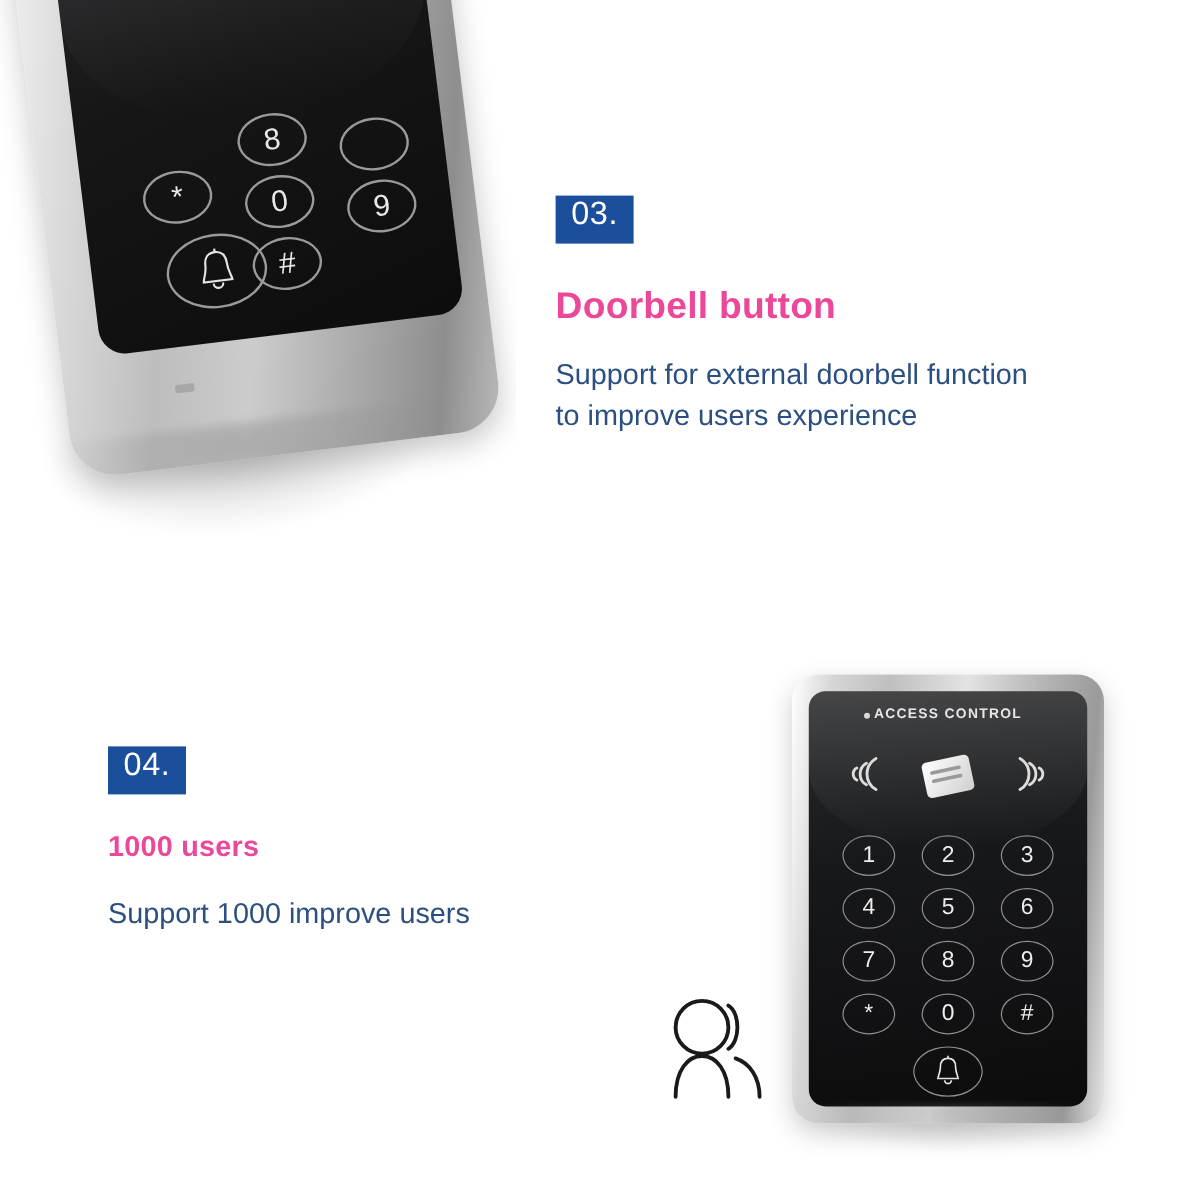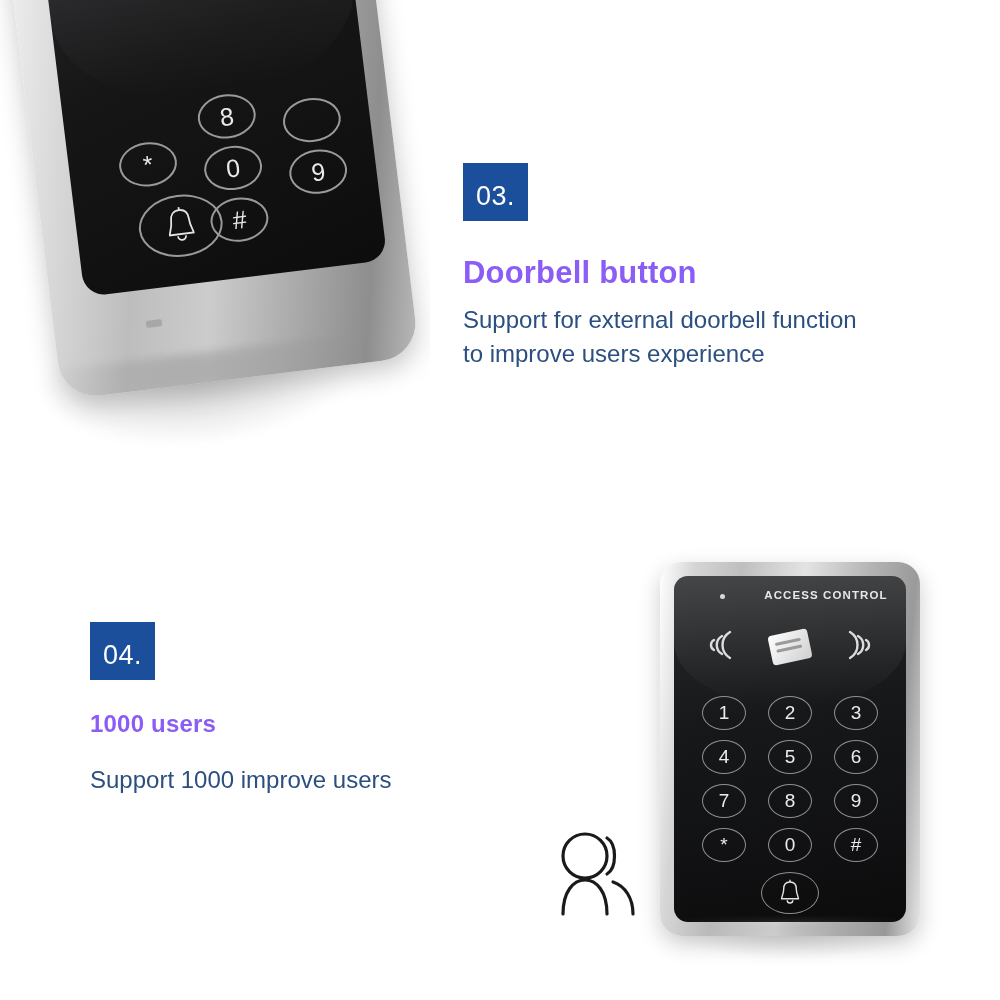--- a/index.html
+++ b/index.html
@@ -12,41 +12,41 @@
   }
   .page { position: relative; width: 1000px; height: 1000px; background: #fff; }
 
   
   .num-badge {
     display: inline-block;
     background: #1b4f9c;
     color: #ffffff;
     font-size: 27px;
     line-height: 1;
-    padding: 20px 13px 11px 13px;
+    padding: 2px 13px 11px 13px;
     letter-spacing: 0.5px;
     font-family: "Liberation Sans", sans-serif;
   }
   .headline {
-    color: #8b5cf6;
+    color: #ec4899;
     font-size: 31px;
     font-weight: bold;
     letter-spacing: 0.2px;
   }
   .body-text {
     color: #2b4f80;
     font-size: 24px;
     line-height: 34px;
     font-weight: 300;
   }
 
   
   .block03 { position: absolute; left: 463px; top: 163px; width: 520px; }
   .block03 .headline { margin-top: 34px; }
-  .block03 .body-text { margin-top: 12px; }
+  .block03 .body-text { margin-top: 23px; }
 
   
   .block04 { position: absolute; left: 70px; top: 622px; width: 450px; margin-left: 20px; }
   .block04 .headline { margin-top: 30px; font-size: 24px;}
   .block04 .body-text { margin-top: 25px; }
 
   
   .photo-top {
     position: absolute; left: 0; top: 0; width: 430px; height: 470px;
     overflow: hidden;
@@ -116,21 +116,21 @@
     background: linear-gradient(170deg,#2a2b2d 0%, #17181a 40%, #0c0c0d 100%);
   }
   .dev-panel-gloss {
     position: absolute; left: 0; top: 0; width: 100%; height: 38%;
     border-radius: 14px 14px 50% 50%;
     background: linear-gradient(180deg, rgba(255,255,255,0.13), rgba(255,255,255,0));
   }
   .brand {
     position: absolute; left: 0; top: 13px; width: 100%;
     text-align: center;
-    color: #e7e7e7; font-size: 11.5px; font-weight: bold; letter-spacing: 1.1px; margin-left: 36px;
+    color: #e7e7e7; font-size: 11.5px; font-weight: bold; letter-spacing: 1.1px;
   }
   .brand-dot {
     position: absolute; left: 46px; top: 18px; width: 5px; height: 5px;
     border-radius: 50%; background: #d9d9d9;
   }
   .card-icon {
     position: absolute; left: 50%; top: 56px; transform: translateX(-50%) rotate(-12deg);
     width: 40px; height: 30px; border-radius: 4px;
     background: linear-gradient(135deg,#ffffff,#cfcfcf);
   }

